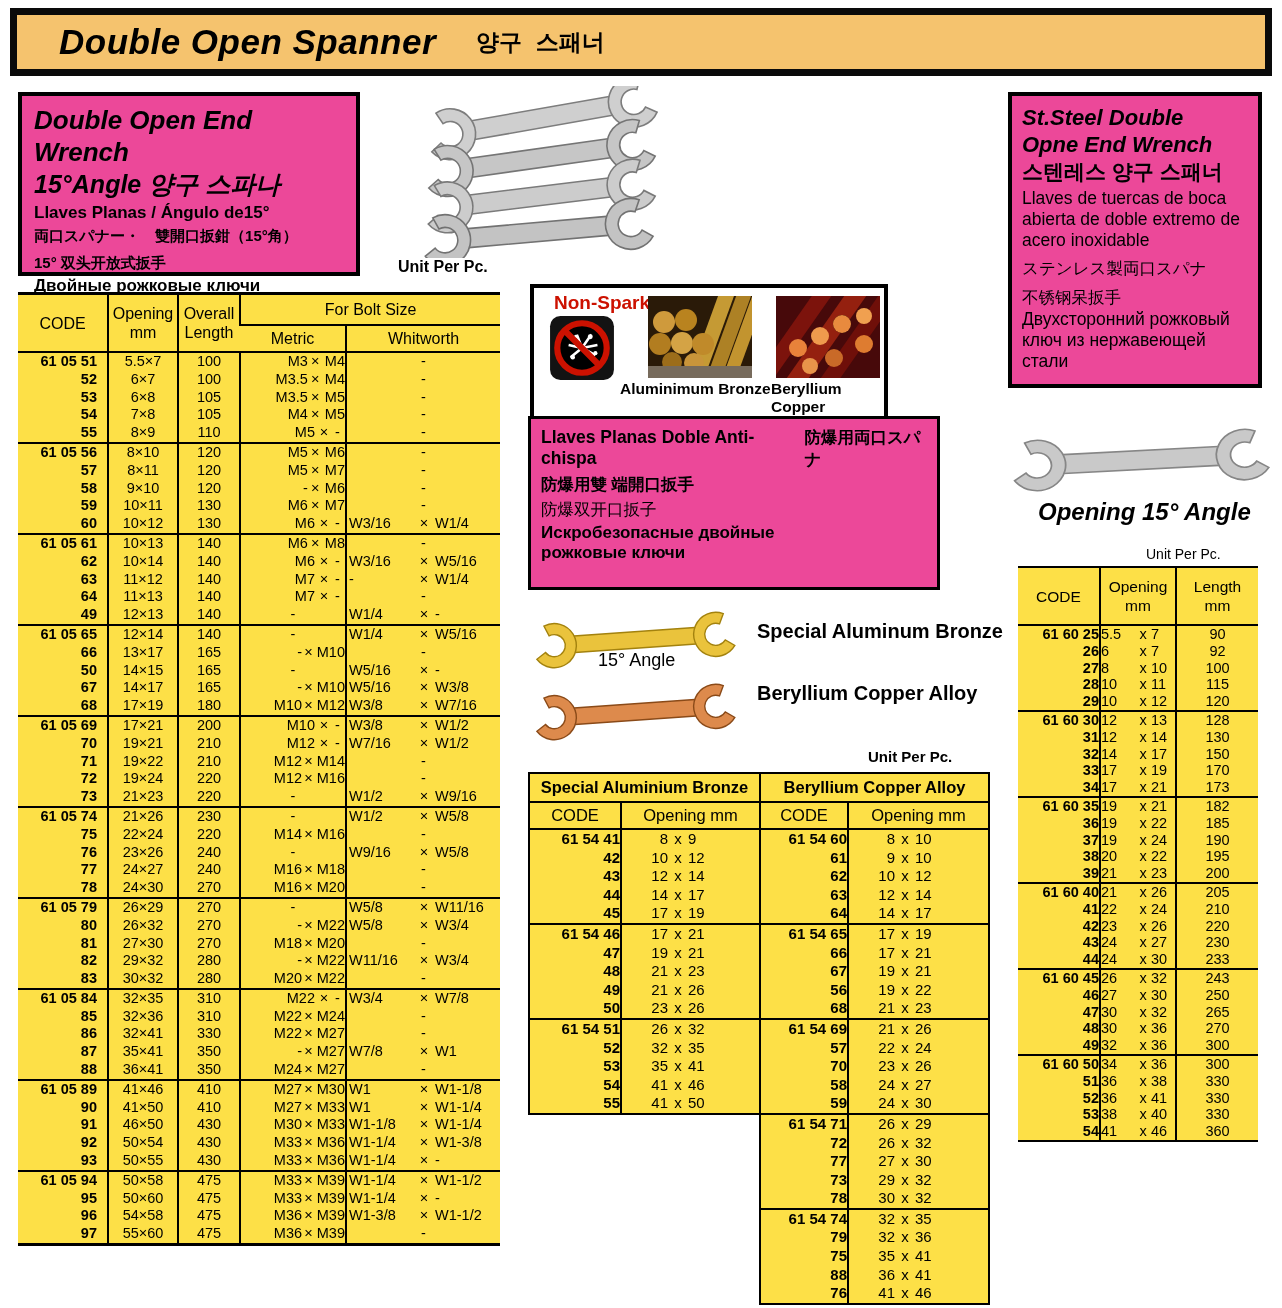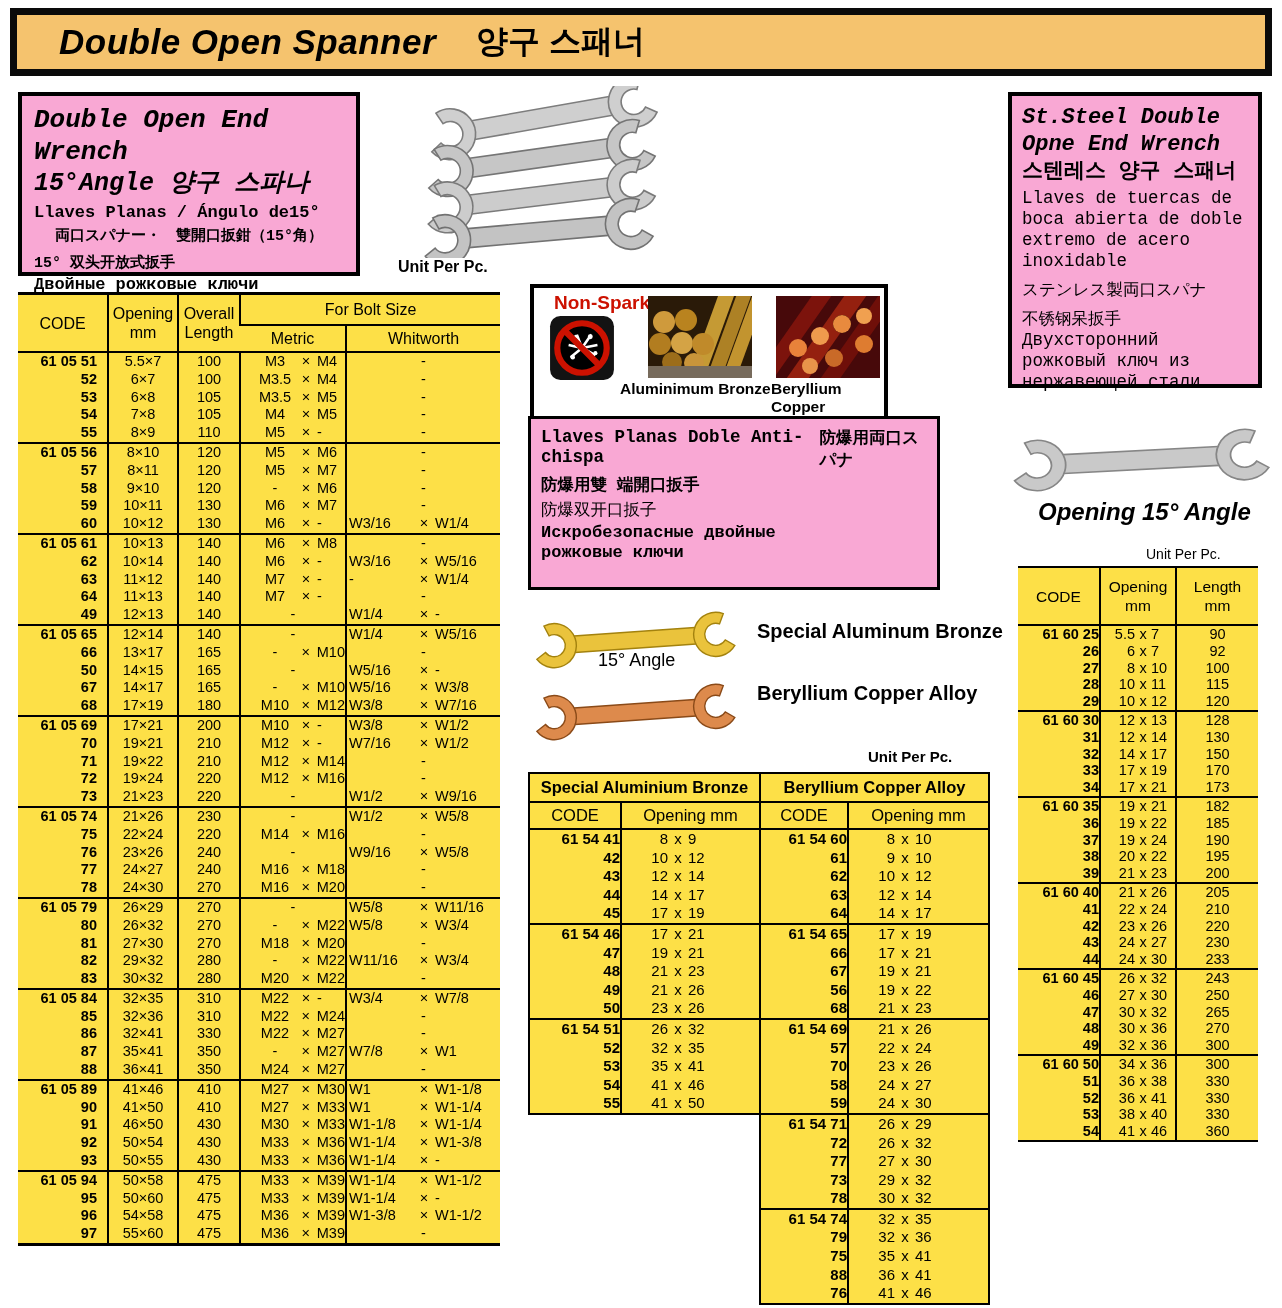--- a/index.html
+++ b/index.html
@@ -4,29 +4,29 @@
 <style>
   html,body{margin:0;padding:0;background:#e8e8e8;}
   .page{position:relative;width:1282px;height:1308px;background:#ffffff;
         font-family:"Liberation Sans",sans-serif;color:#000;overflow:hidden;}
 
   
   .banner{position:absolute;left:10px;top:8px;width:1262px;height:68px;background:#f5c36e;
           border:7px solid #0a0a0a;box-sizing:border-box;display:flex;align-items:center;
           padding-left:42px;gap:40px;}
   .banner .en{font-size:35px;font-weight:bold;font-style:italic;letter-spacing:.5px;}
-  .banner .ko{font-size:32px;font-weight:bold;}
+  .banner .ko{font-size:23px;font-weight:bold;font-family:Liberation Mono, monospace;}
 
   
-  .cyanbox{position:absolute;background:#f9a8d4;border:4px solid #000;box-sizing:border-box;font-family:Liberation Mono, monospace;}
+  .cyanbox{position:absolute;background:#ec4899;border:4px solid #000;box-sizing:border-box;}
   #left-info{left:18px;top:92px;width:342px;height:184px;padding:8px 12px;}
   #left-info .t1{font-size:26px;font-weight:bold;font-style:italic;line-height:32px;}
   #left-info .t2{font-size:25px;font-weight:bold;font-style:italic;line-height:32px;}
   #left-info .es{font-size:17px;font-weight:bold;margin-top:3px;}
-  #left-info .ja{font-size:15px;font-weight:bold;margin-top:4px;text-align:center;}
+  #left-info .ja{font-size:15px;font-weight:bold;margin-top:4px;}
   #left-info .zh{font-size:15px;font-weight:bold;margin-top:8px;}
   #left-info .ru{font-size:17px;font-weight:bold;margin-top:3px;}
 
   #right-info{left:1008px;top:92px;width:254px;height:296px;padding:8px 10px;}
   #right-info .t1{font-size:22px;font-weight:bold;font-style:italic;line-height:27px;}
   #right-info .ko{font-size:21px;font-weight:bold;line-height:27px;}
   #right-info .es{font-size:17.5px;line-height:21px;margin-top:3px;}
   #right-info .ja{font-size:16.5px;margin-top:7px;}
   #right-info .zh{font-size:16.5px;margin-top:7px;}
   #right-info .ru{font-size:17.5px;line-height:21px;}
@@ -49,30 +49,30 @@
   #main-table thead{border-bottom:2.5px solid #000;}
   #main-table .bl{border-left:2px solid #000;}
   #main-table .bbot{border-bottom:2px solid #000;}
   #main-table td{font-size:14.5px;line-height:17.8px;}
   #main-table td.code{text-align:right;padding-right:10px;font-weight:bold;}
   #main-table td.ctr{text-align:center;}
   #main-table tbody td:nth-child(n+2){border-left:2px solid #000;}
 
   .pair{display:flex;align-items:center;}
   .pair.only{display:block;text-align:center;}
-  .pair.m .a{width:44px;padding-left:12px;text-align:center;}
+  .pair.m .a{width:44px;padding-left:30px;text-align:right;}
   .pair.m .x{width:18px;text-align:center;}
   .pair.m .b{padding-left:2px;}
   .pair.w .a{width:66px;padding-left:2px;text-align:left;}
   .pair.w .x{width:18px;text-align:center;}
   .pair.w .b{padding-left:2px;}
   .pair.o .a{width:46px;text-align:right;}
   .pair.o .x{width:20px;text-align:center;}
   .pair.o .b{text-align:left;}
-  .pair.r .a{width:34px;text-align:right;}
+  .pair.r .a{width:34px;text-align:left;}
   .pair.r .x{width:16px;text-align:center;}
   .pair.r .b{text-align:left;}
 
   
   #ns-box{position:absolute;left:530px;top:284px;width:358px;height:140px;border:4px solid #000;
           box-sizing:border-box;background:#fff;}
   #ns-label{position:absolute;left:20px;top:4px;color:#cc1100;font-weight:bold;font-size:19px;}
   #ns-icon{position:absolute;left:14px;top:26px;}
   #ns-img1{position:absolute;left:114px;top:8px;}
   #ns-img2{position:absolute;left:242px;top:8px;}

